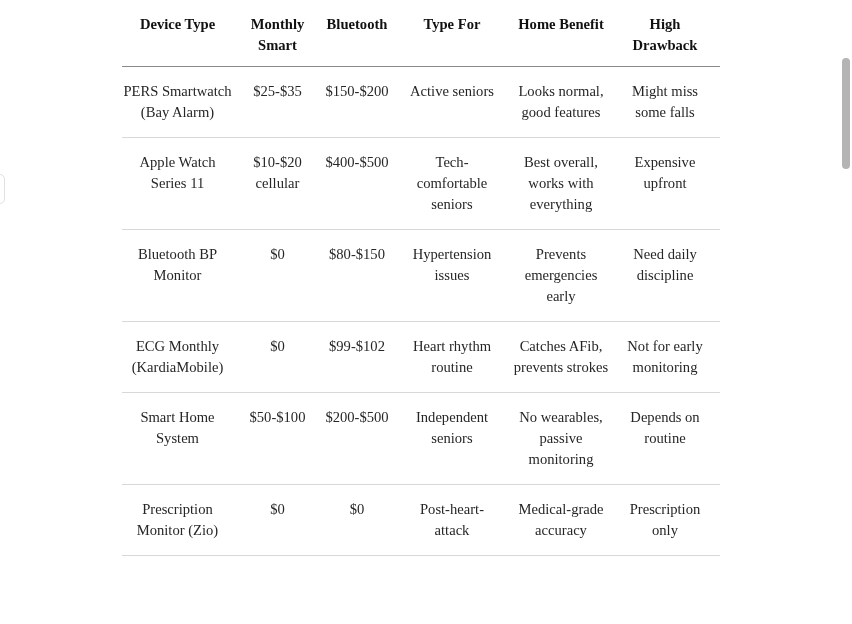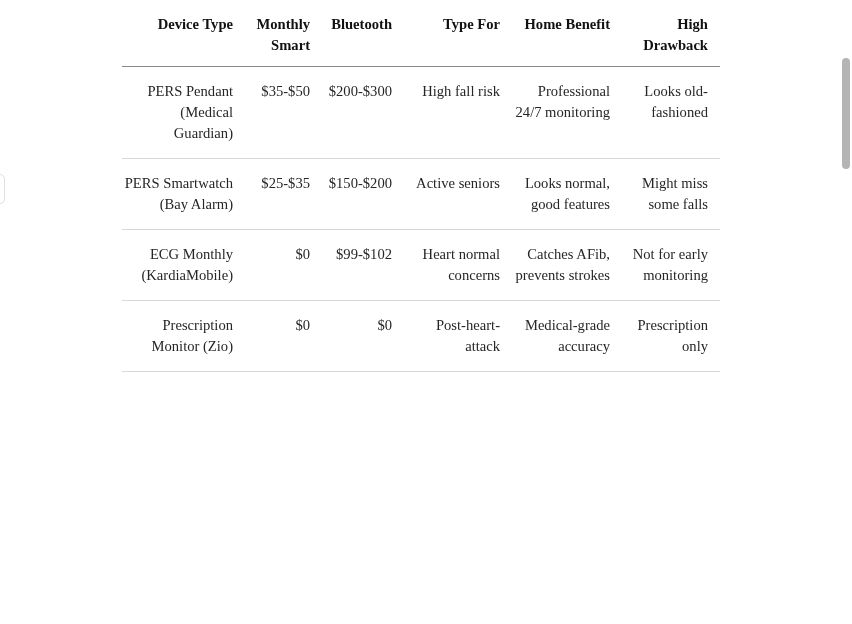--- a/index.html
+++ b/index.html
@@ -55,21 +55,21 @@
     top: 0;
     width: 598px;
   }
   table.compare {
     width: 598px;
     border-collapse: collapse;
     table-layout: fixed;
   }
   table.compare th,
   table.compare td {
-    text-align: right;
+    text-align: center;
     vertical-align: top;
     padding: 0;
     font-size: 14.6px;
     line-height: 21px;
   }
   table.compare thead th {
     font-weight: bold;
     padding-top: 14px;
     padding-bottom: 10px;
     padding-right: 12px;
@@ -113,42 +113,58 @@
         <th>Device Type</th>
         <th>Monthly Smart</th>
         <th>Bluetooth</th>
         <th>Type For</th>
         <th>Home Benefit</th>
         <th>High Drawback</th>
       </tr>
     </thead>
     <tbody>
       <tr>
-        <td>PERS Pendant (Medical Guardian)</td>
-        <td>$35-$50</td>
-        <td>$200-$300</td>
-        <td>High fall risk</td>
-        <td>Professional 24/7 monitoring</td>
-        <td>Looks old-fashioned</td>
-      </tr>
-      <tr>
         <td>PERS Smartwatch (Bay Alarm)</td>
         <td>$25-$35</td>
         <td>$150-$200</td>
         <td>Active seniors</td>
         <td>Looks normal, good features</td>
         <td>Might miss some falls</td>
       </tr>
       <tr>
+        <td>Apple Watch Series 11</td>
+        <td>$10-$20 cellular</td>
+        <td>$400-$500</td>
+        <td>Tech-comfortable seniors</td>
+        <td>Best overall, works with everything</td>
+        <td>Expensive upfront</td>
+      </tr>
+      <tr>
+        <td>Bluetooth BP Monitor</td>
+        <td>$0</td>
+        <td>$80-$150</td>
+        <td>Hypertension issues</td>
+        <td>Prevents emergencies early</td>
+        <td>Need daily discipline</td>
+      </tr>
+      <tr>
         <td>ECG Monthly (KardiaMobile)</td>
         <td>$0</td>
         <td>$99-$102</td>
-        <td>Heart normal concerns</td>
+        <td>Heart rhythm routine</td>
         <td>Catches AFib, prevents strokes</td>
         <td>Not for early monitoring</td>
+      </tr>
+      <tr>
+        <td>Smart Home System</td>
+        <td>$50-$100</td>
+        <td>$200-$500</td>
+        <td>Independent seniors</td>
+        <td>No wearables, passive monitoring</td>
+        <td>Depends on routine</td>
       </tr>
       <tr>
         <td>Prescription Monitor (Zio)</td>
         <td>$0</td>
         <td>$0</td>
         <td>Post-heart-attack</td>
         <td>Medical-grade accuracy</td>
         <td>Prescription only</td>
       </tr>
     </tbody>

